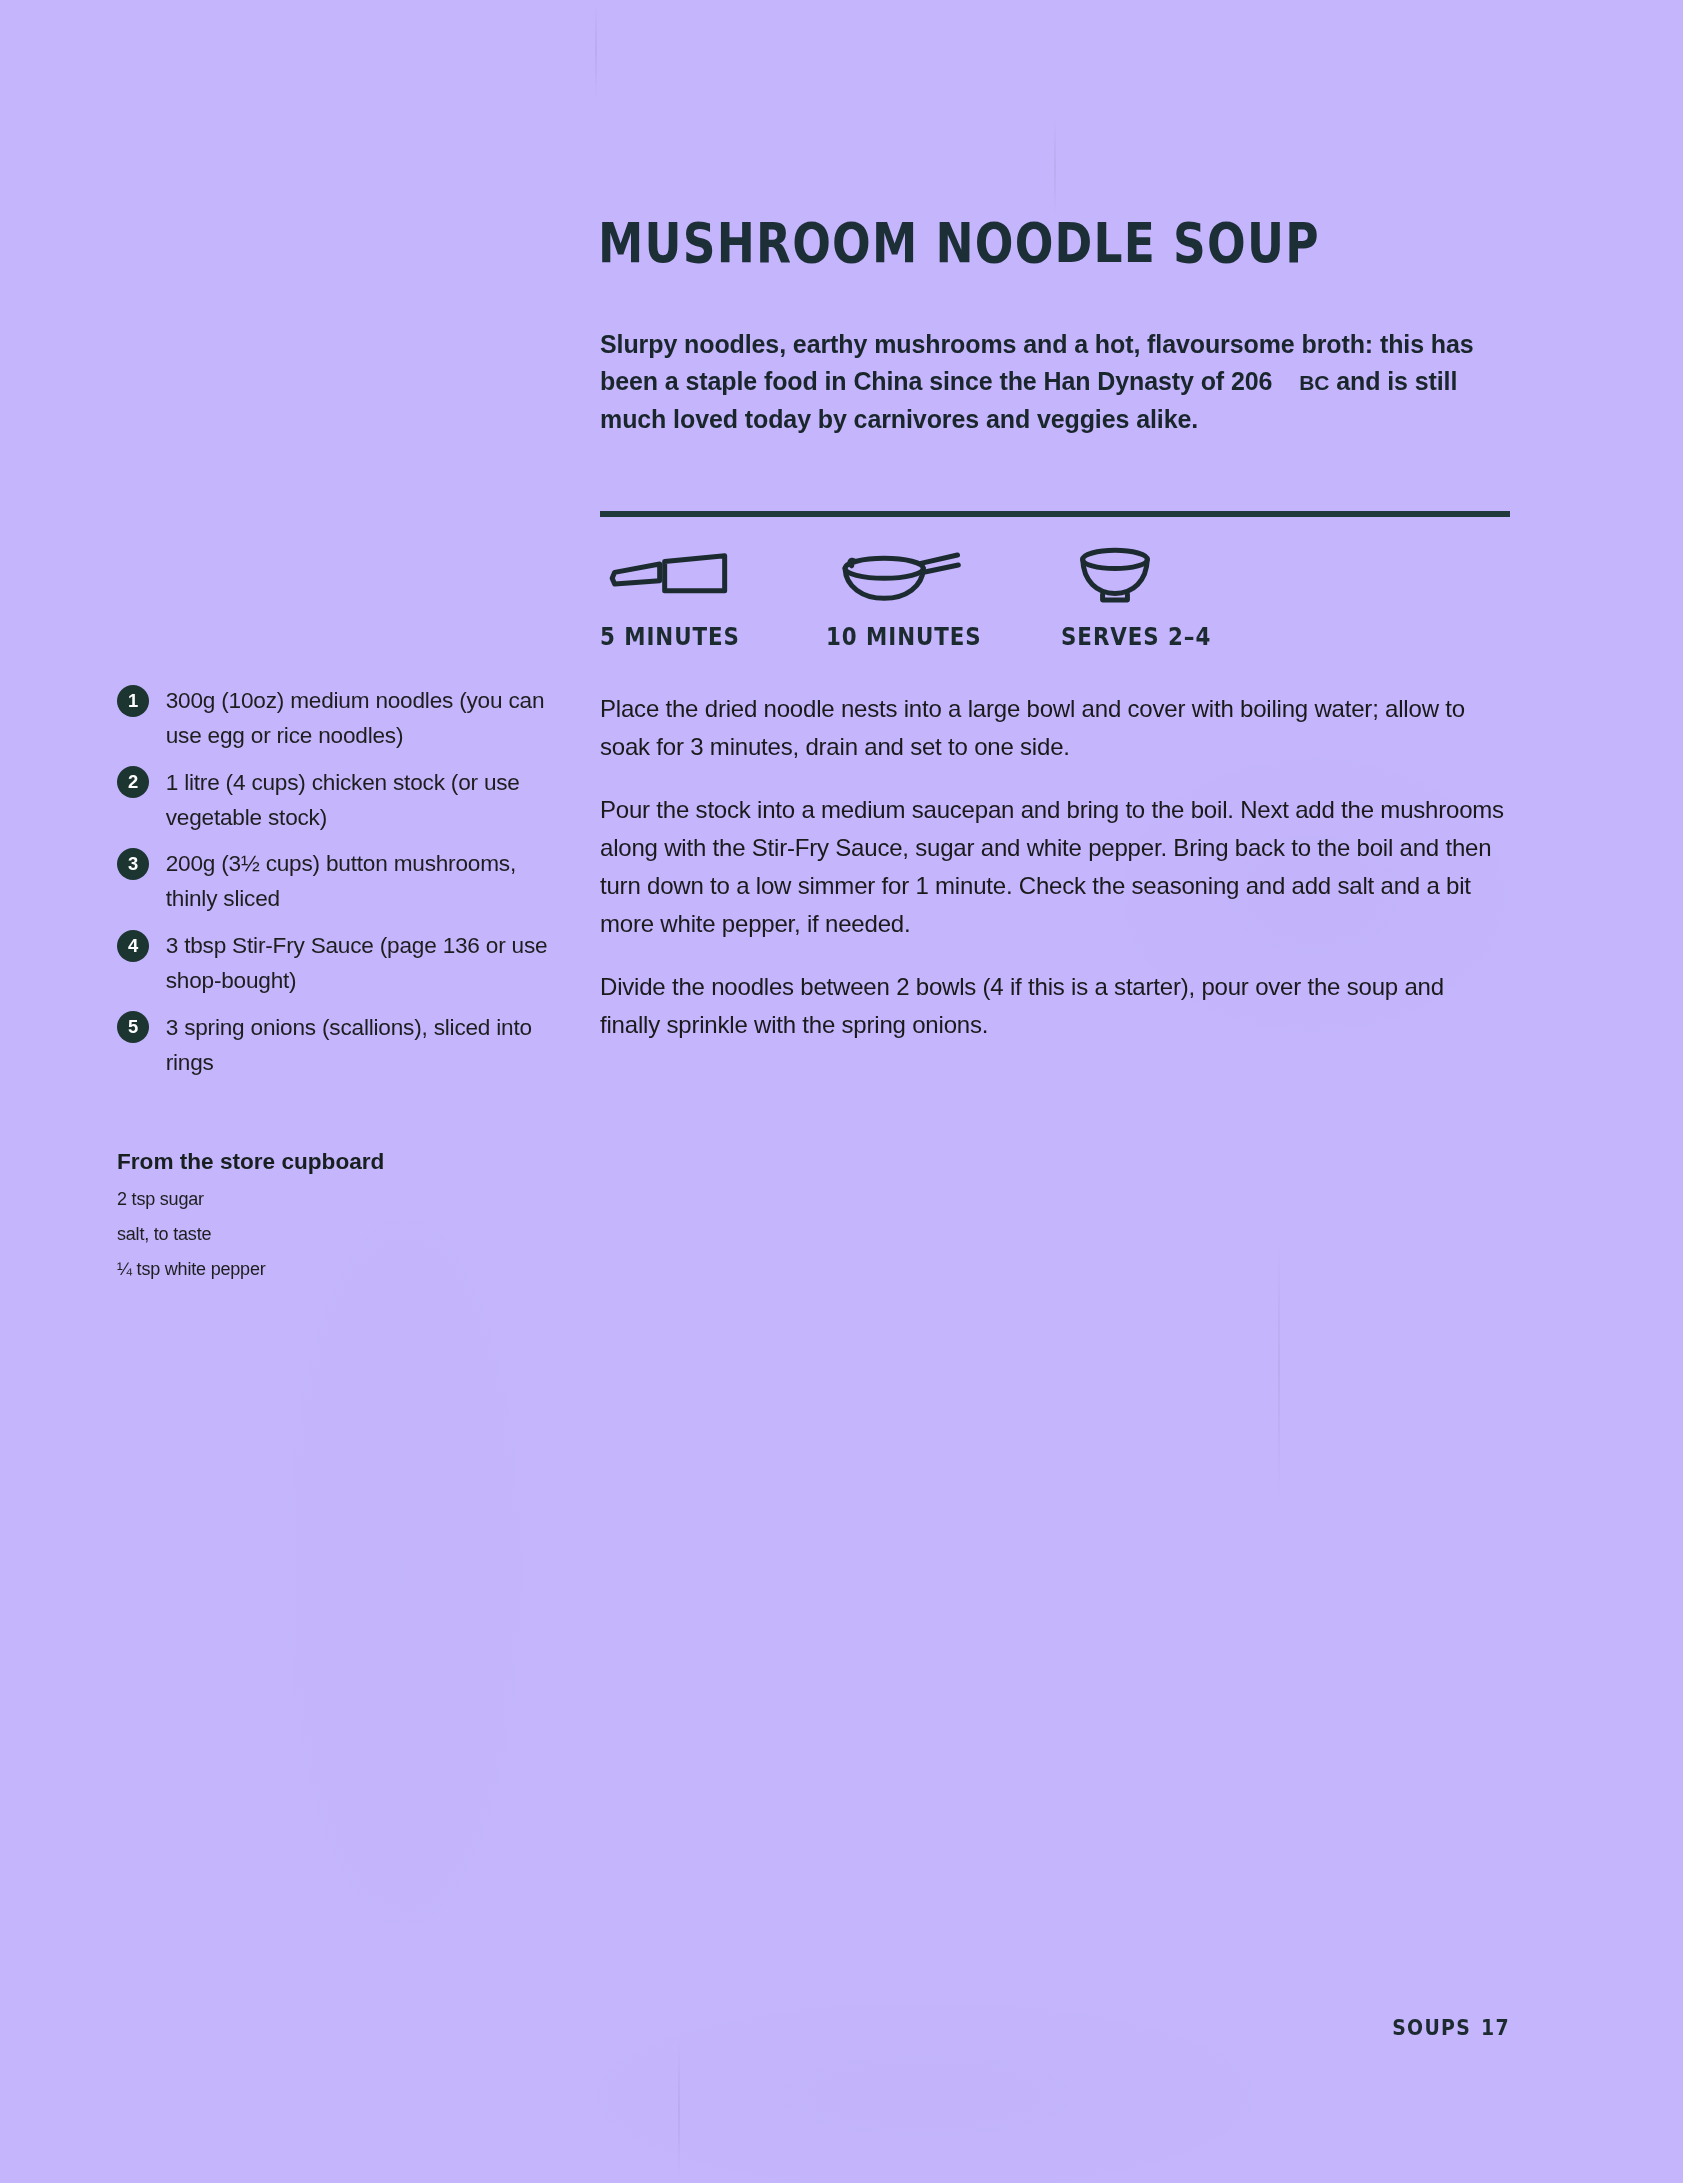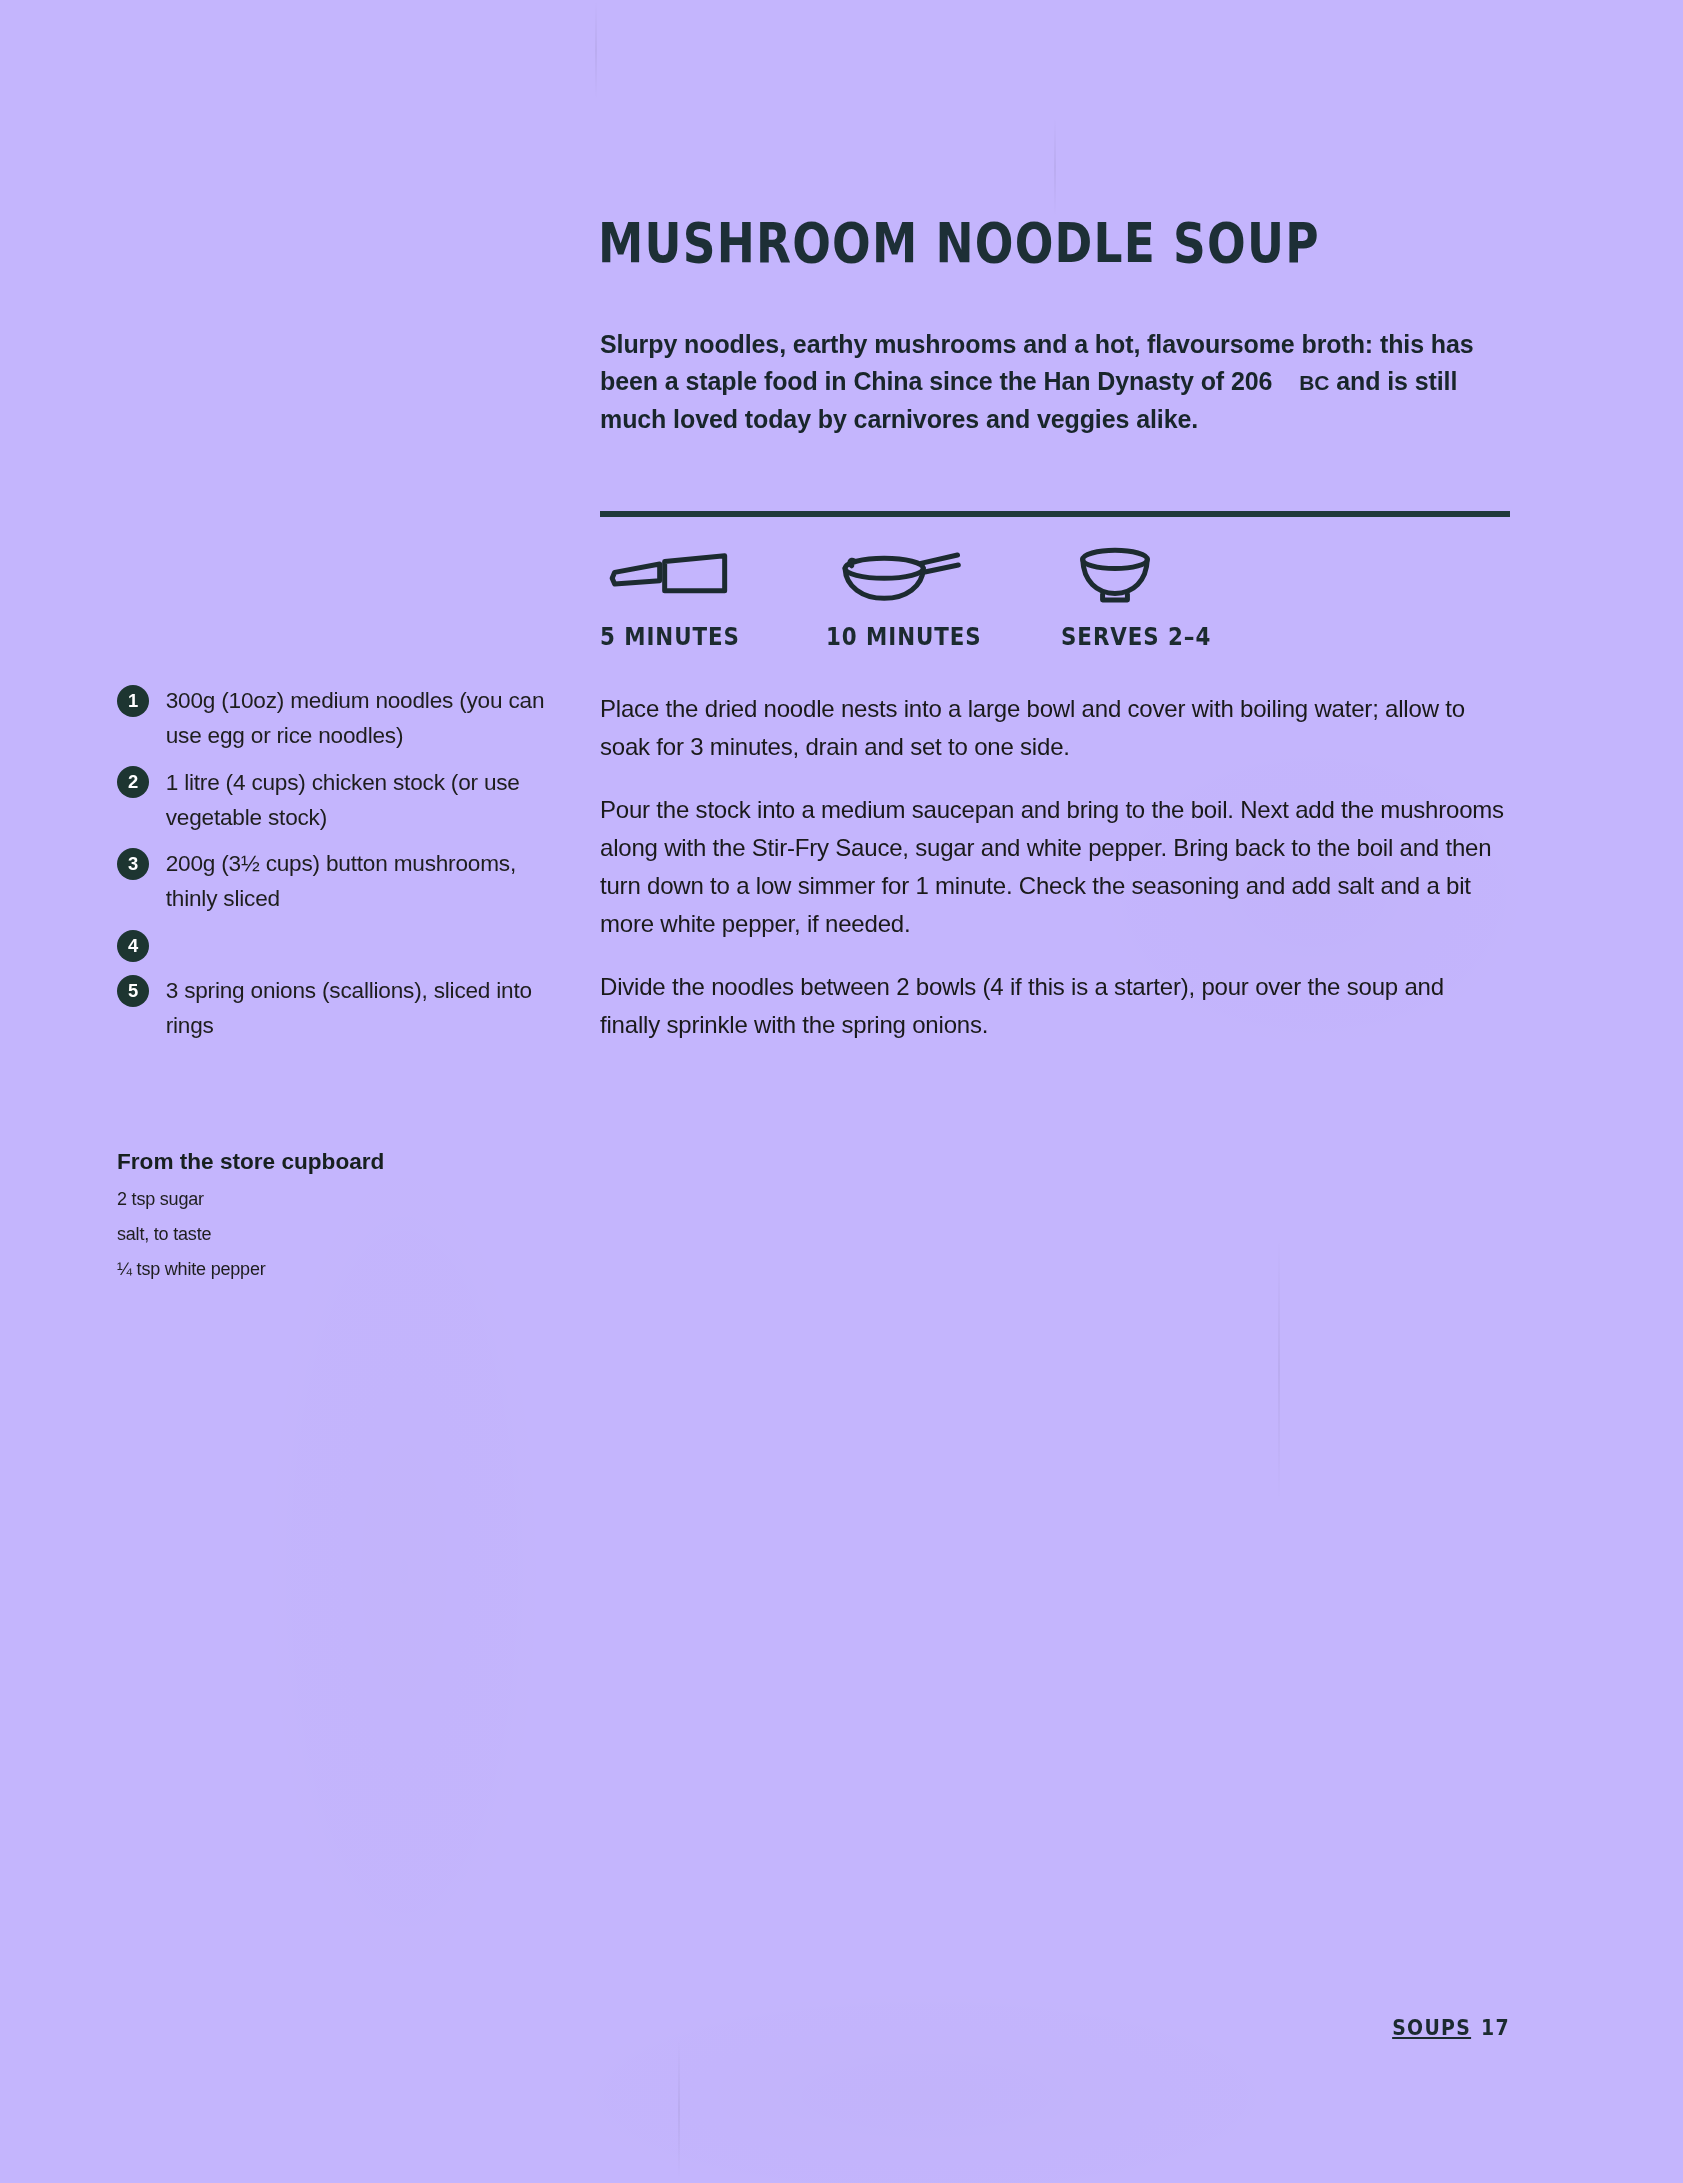--- a/index.html
+++ b/index.html
@@ -192,21 +192,21 @@
     position: absolute;
     right: 174px;
     top: 2016px;
     font-size: 21px;
     font-weight: 700;
     letter-spacing: 1.3px;
     color: #1c2b30;
     font-family: "DejaVu Sans Condensed", "Liberation Sans Narrow", "Liberation Sans", sans-serif;
     white-space: nowrap;
   }
-  #footer .fsec { margin-right: 10px; text-decoration: underline; }
+  #footer .fsec { margin-right: 10px; }
 </style>
 </head>
 <body>
 
 <div class="page">
 
   <div class="scan-noise"></div>
   <div class="scan-streak" style="left:595px; top:0px; height:100px;"></div>
   <div class="scan-streak" style="left:1054px; top:117px; height:100px;"></div>
   <div class="scan-streak" style="left:1278px; top:1236px; height:267px;"></div>
@@ -270,20 +270,21 @@
     <div class="ing-row">
       <div class="ing-num">2</div>
       <div class="ing-text">1 litre (4 cups) chicken stock (or use vegetable stock)</div>
     </div>
     <div class="ing-row">
       <div class="ing-num">3</div>
       <div class="ing-text">200g (3½ cups) button mushrooms, thinly sliced</div>
     </div>
     <div class="ing-row">
       <div class="ing-num">4</div>
+      <div class="ing-text">3 tbsp Stir-Fry Sauce (page 136 or use shop-bought)</div>
     </div>
     <div class="ing-row">
       <div class="ing-num">5</div>
       <div class="ing-text">3 spring onions (scallions), sliced into rings</div>
     </div>
   </div>
 
   <div id="cupboard">
     <div id="cupboard-heading">From the store cupboard</div>
     <div class="cupboard-item">2 tsp sugar</div>

